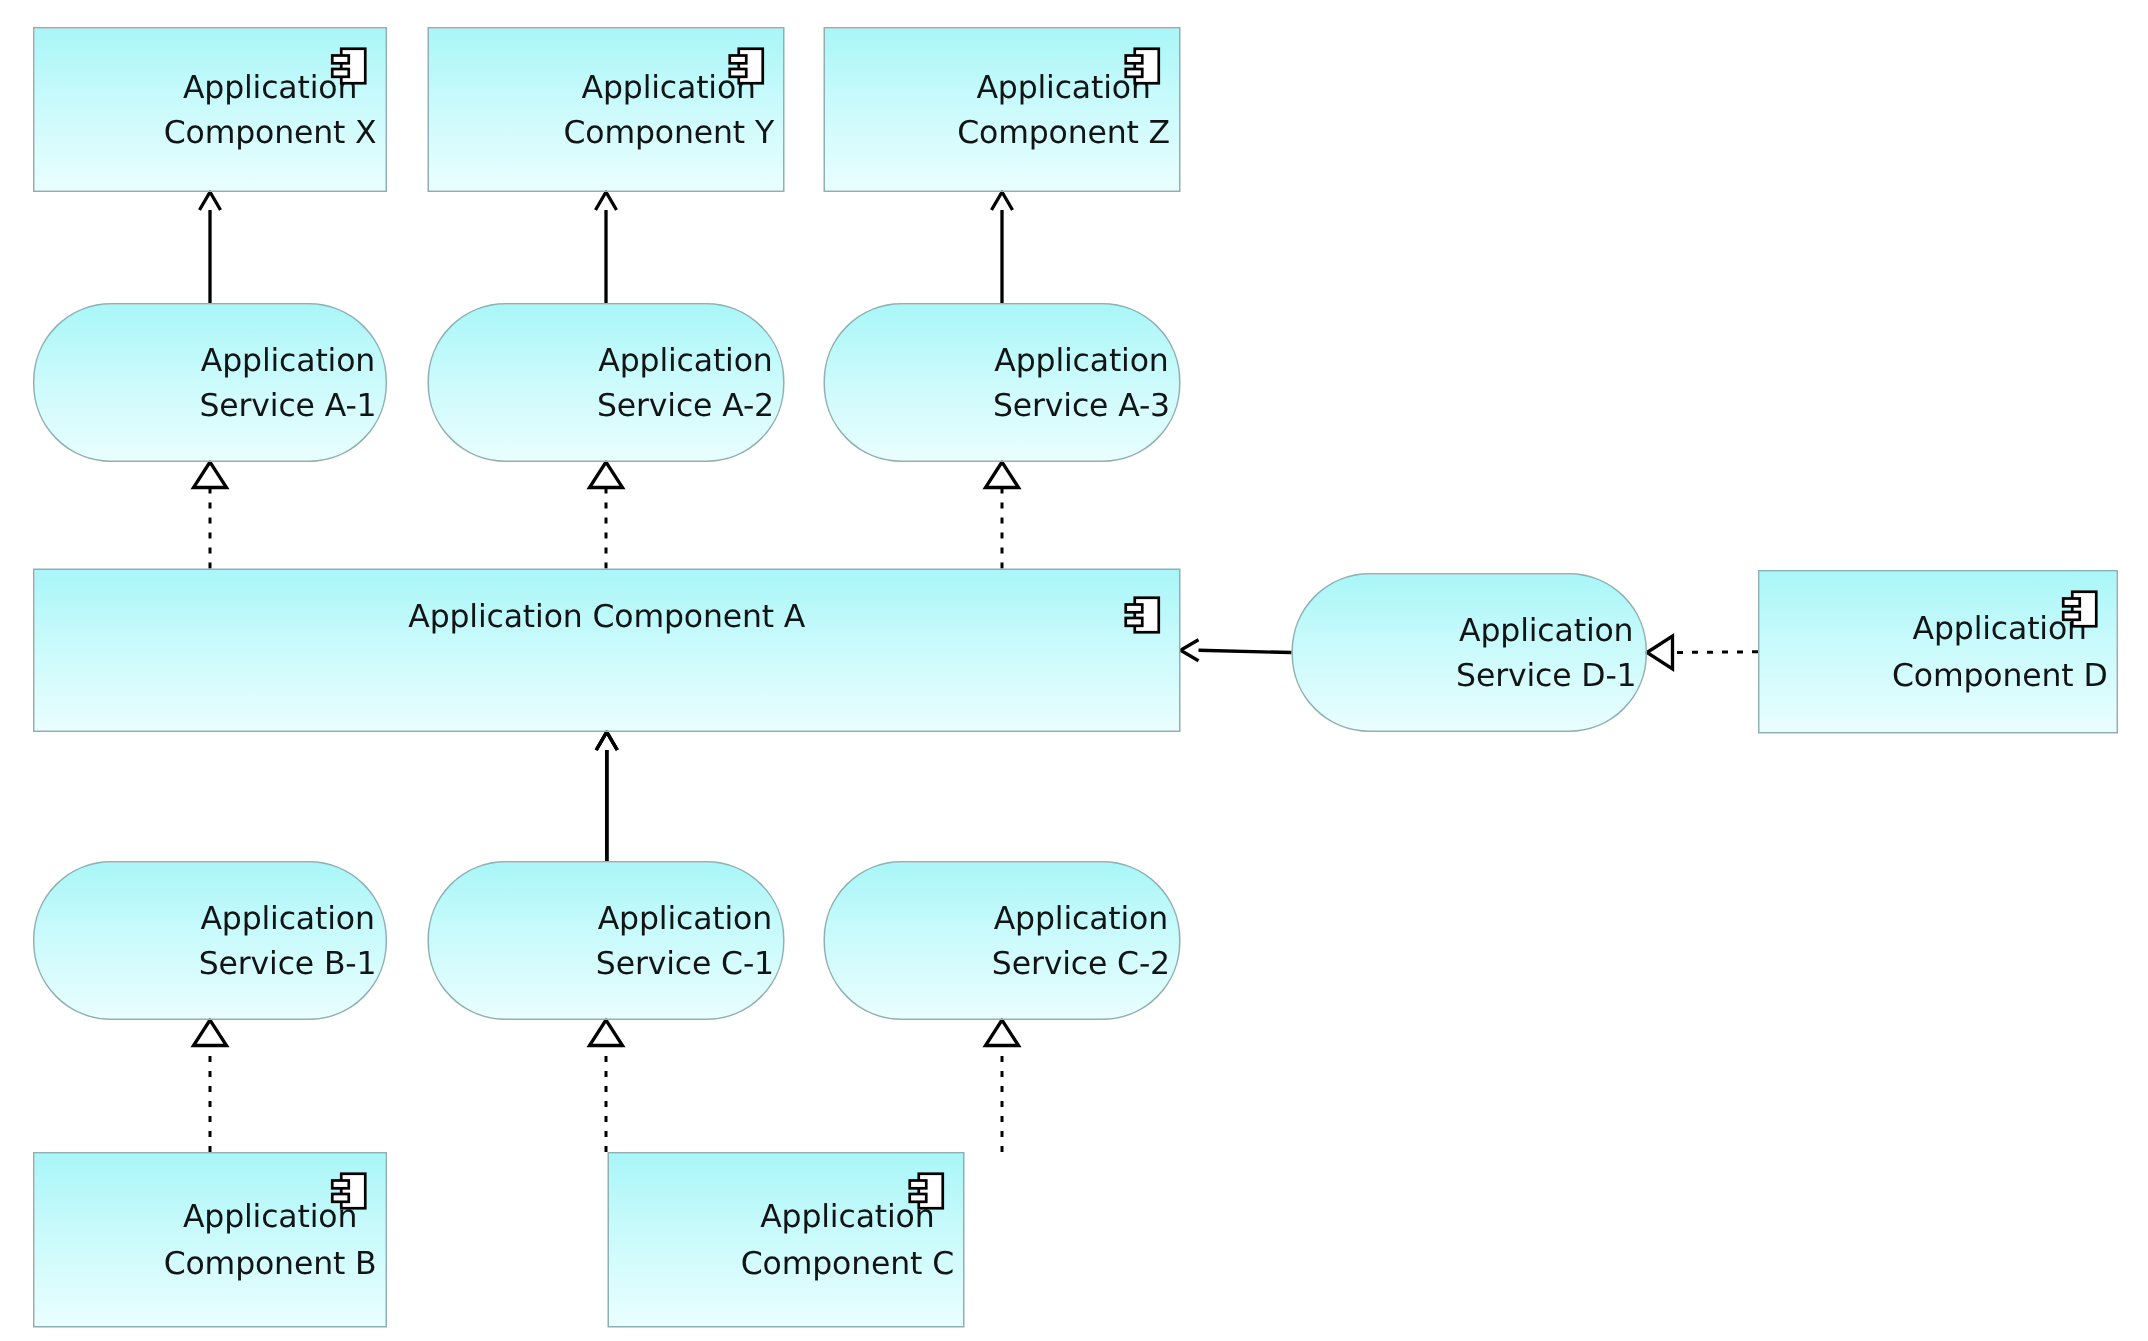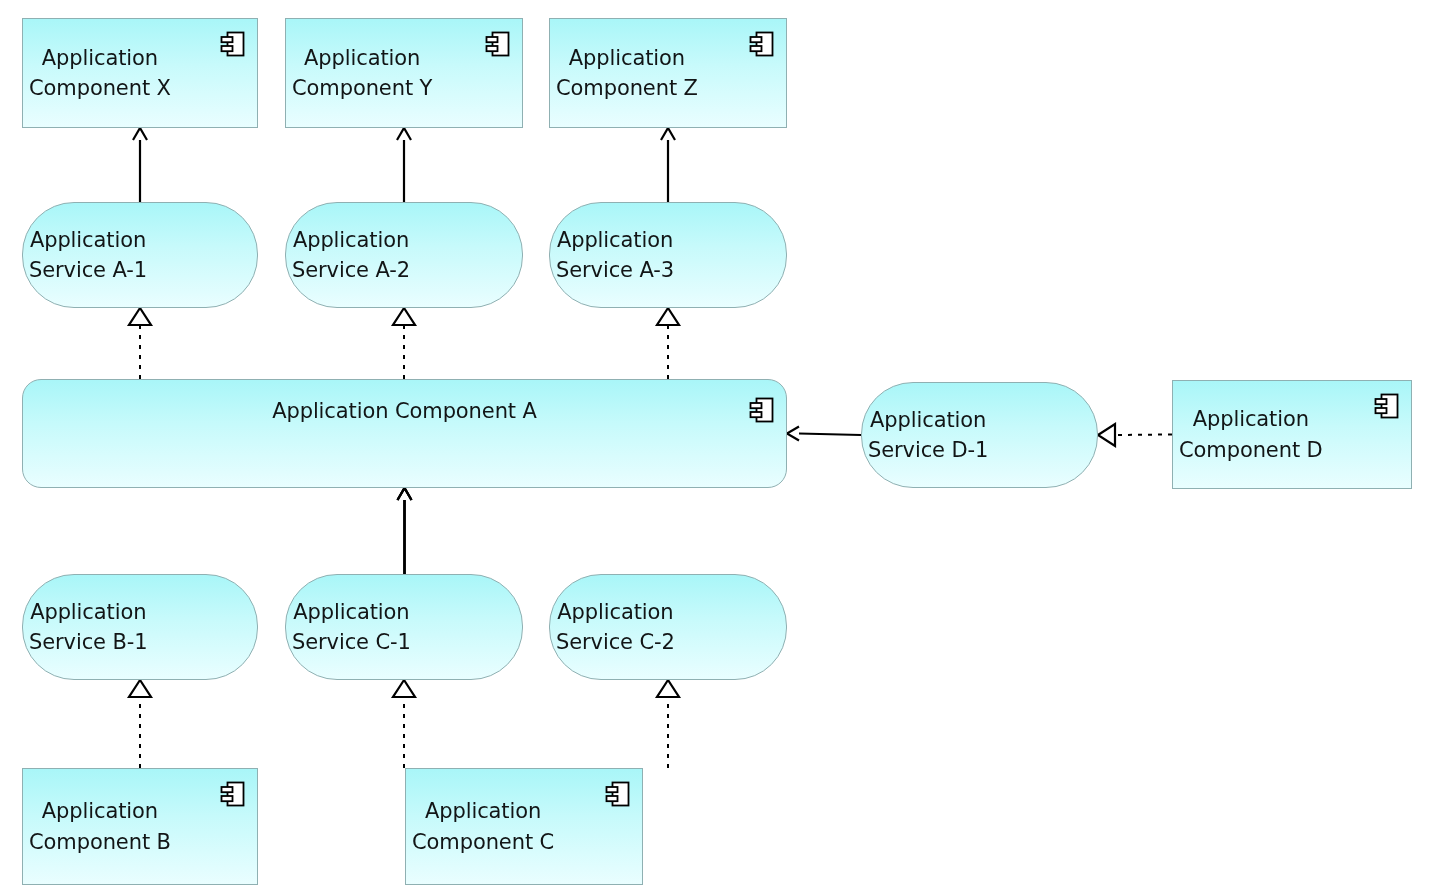--- a/index.html
+++ b/index.html
@@ -25,21 +25,21 @@
     height: 894px;
     pointer-events: none;
   }
   .node {
     position: absolute;
     box-sizing: border-box;
     border: 1.5px solid #8fb0b2;
     background: linear-gradient(to bottom, #a9f6f8 0%, #c7fafb 42%, #e9feff 100%);
     display: flex;
     align-items: center;
-    justify-content: flex-start;
+    justify-content: flex-end;
     text-align: center;
   }
   .node.component {
     border-radius: 0;
   }
   .node.service {
     border-radius: 52px;
   }
   .node-label {
     font-family: "DejaVu Sans", sans-serif;
@@ -48,21 +48,20 @@
     color: #121516;
     letter-spacing: -0.1px;
     white-space: pre-line;
     padding: 0 6px;
   }
   
   .node.bar {
     align-items: flex-start;
     justify-content: center;
     padding-top: 16px;
-    border-radius: 19px;
   }
   .comp-icon {
     position: absolute;
     width: 26px;
     height: 28px;
     pointer-events: none;
   }
 </style>
 </head>
 <body>

